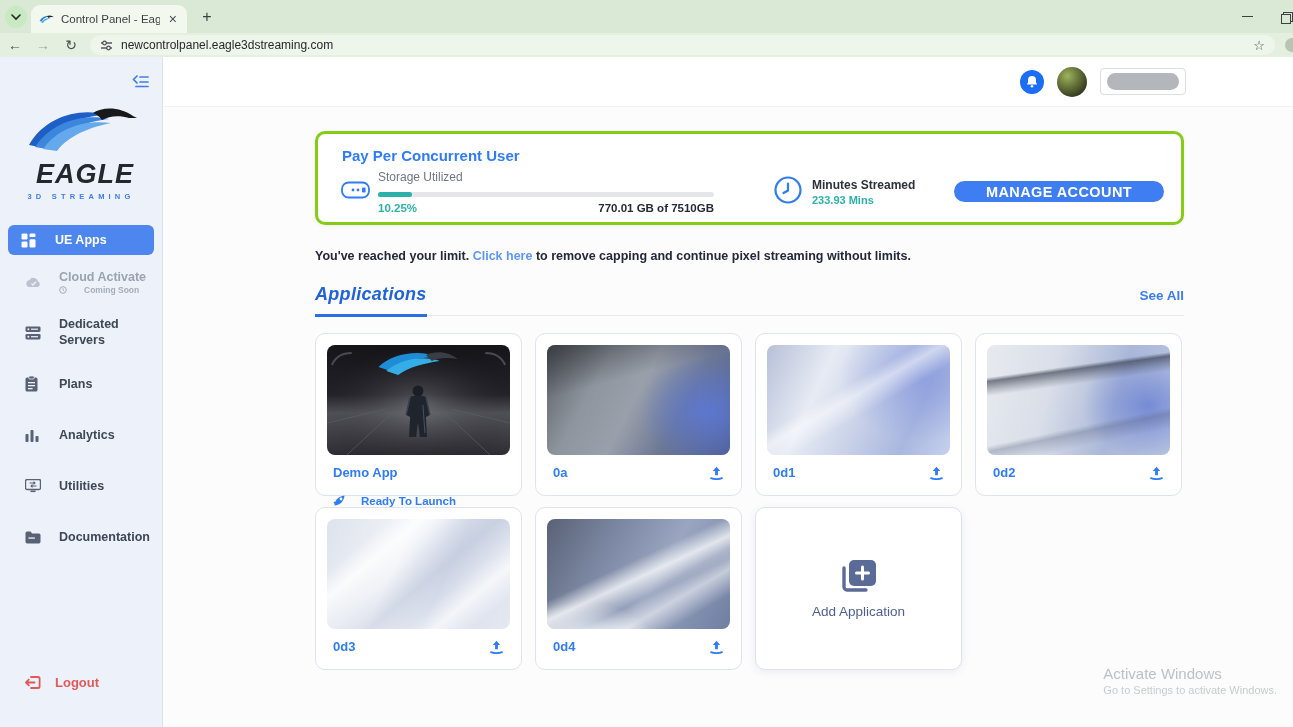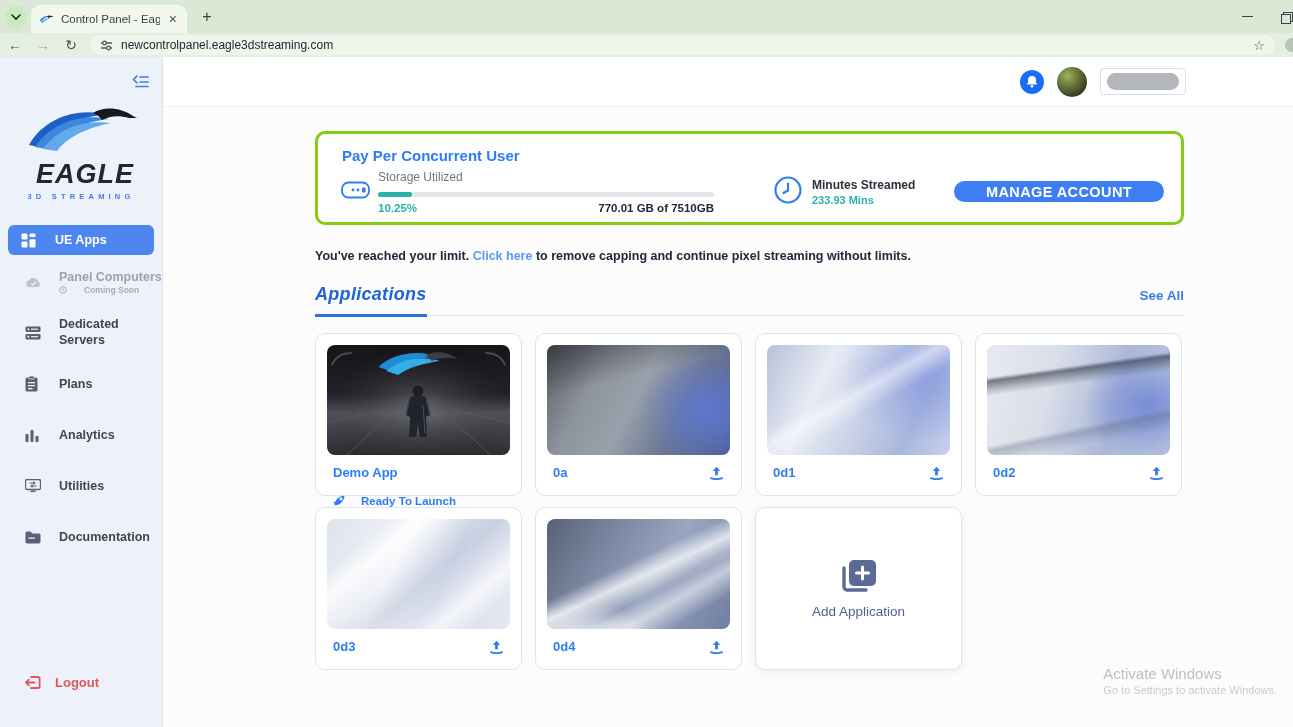--- a/index.html
+++ b/index.html
@@ -218,21 +218,21 @@
       </div>
 
       <div class="nav-item nav-disabled">
         <span class="ic">
           <svg width="17" height="12" viewBox="0 0 17 12">
               <path d="M4 11 A3.4 3.4 0 0 1 4.4 4.3 A4.6 4.6 0 0 1 13 5.6 A2.9 2.9 0 0 1 13 11 Z" fill="#bcc2cf"></path>
               <path d="M6.4 7.4 L8 9 L11 5.8" stroke="#edf1fa" stroke-width="1.3" fill="none"></path>
             </svg>
         </span>
         <span>
-          <span>Panel Computers</span>
+          <span>Cloud Activate</span>
           <span class="nav-sub">
             <svg width="8" height="8" viewBox="0 0 8 8">
                 <circle cx="4" cy="4" r="3.3" fill="none" stroke="#a6adba" stroke-width="1"></circle>
                 <path d="M4 2.2 V4 L5.3 5" stroke="#a6adba" stroke-width="0.9" fill="none"></path>
               </svg>
             <span>Coming Soon</span>
           </span>
         </span>
       </div>
 

